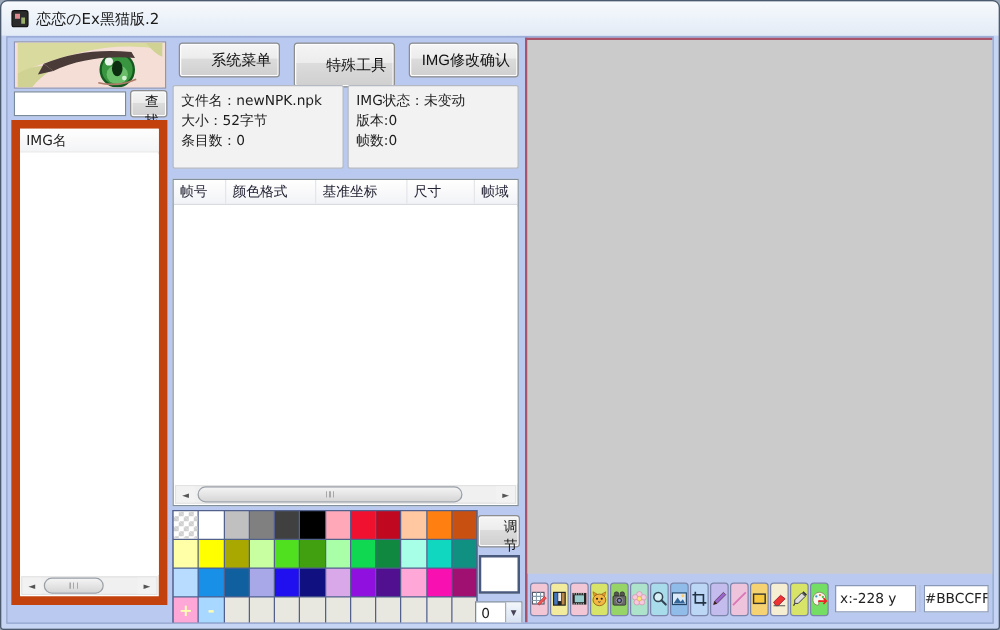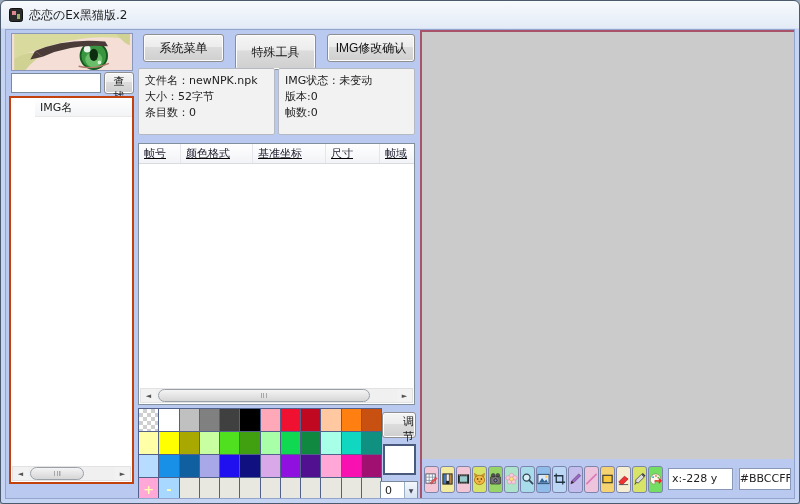--- a/index.html
+++ b/index.html
@@ -9,43 +9,43 @@
   .titlebar{position:absolute;left:0;top:0;right:0;height:28px;display:flex;align-items:center;gap:6px;
             padding:0 8px;font-size:12px;color:#1a1a1a;}
   .app-icon{width:14px;height:14px;flex:0 0 auto;}
   .client{position:absolute;left:4px;top:28px;right:4px;bottom:4px;background:#bac9ef;border:1px solid #93a4cd;overflow:hidden;}
 
   
   .banner{position:absolute;left:5px;top:3px;width:122px;height:38px;border:1px solid #8a97b8;overflow:hidden;background:#f4ded6;}
   .search-input{position:absolute;left:5px;top:43px;width:90px;height:20px;border:1px solid #7a8a9d;background:#fff;font-size:11px;padding:0 3px;}
   .find-btn{position:absolute;left:98px;top:42px;width:30px;height:22px;font-size:11px;}
   .winbtn{border:1px solid #8e8e8e;border-radius:3px;color:#111;cursor:default;
-          background:linear-gradient(#f5f5f5,#ececec 45%,#dcdcdc 46%,#cfcfcf);box-shadow:inset 0 0 0 1px #fdfdfd;}
-  .listbox{position:absolute;left:3px;top:66px;width:125px;height:388px;background:#fff;border:2px solid #c2410c;padding-left:24px;}
+          background:linear-gradient(#f5f5f5,#ececec 45%,#dcdcdc 46%,#cfcfcf);box-shadow:inset 0 0 0 1px #fdfdfd;text-align:right;}
+  .listbox{position:absolute;left:3px;top:66px;width:125px;height:388px;background:#fff;border:7px solid #c2410c;}
   .list-header{height:19px;line-height:19px;font-size:11px;color:#222;padding-left:5px;border-bottom:1px solid #e9e9e9;
                background:linear-gradient(#fefefe,#f3f4f6);}
   .list-body{position:absolute;left:0;right:0;top:20px;bottom:17px;background:#fff;}
 
   
   .hscroll{position:absolute;left:1px;right:1px;bottom:1px;height:15px;display:flex;background:#f0f0f0;border:1px solid #e2e2e2;}
   .sb-btn{width:15px;display:flex;align-items:center;justify-content:center;font-size:7px;color:#555;background:#f2f2f2;}
   .sb-track{flex:1;position:relative;}
   .sb-thumb{position:absolute;top:0;bottom:0;border:1px solid #9aa0a8;border-radius:7px;background:linear-gradient(#f4f4f4,#d6d6d6);}
   .sb-thumb::after{content:"";position:absolute;left:50%;top:3px;bottom:3px;width:7px;transform:translateX(-50%);
                    background:repeating-linear-gradient(90deg,#a8a8a8 0 1px,transparent 1px 3px);}
 
   
   .btn-sys{position:absolute;left:137px;top:4px;width:81px;height:28px;font-size:12px;}
   .btn-tool{position:absolute;left:229px;top:4px;width:81px;height:36px;font-size:12px;}
   .btn-img{position:absolute;left:321px;top:4px;width:88px;height:28px;font-size:12px;}
   .groupbox{position:absolute;top:38px;height:67px;background:#f2f2f2;border:1px solid #b5bac2;border-radius:2px;
             font-size:11px;color:#1c1c1c;padding:4px 6px;line-height:16px;}
   .gb-file{left:132px;width:137px;}
   .gb-img{left:272px;width:137px;}
-  .frame-table{position:absolute;left:132px;top:113px;width:277px;height:262px;background:#fff;border:1px solid #828f9c;overflow:hidden;text-decoration:underline;}
+  .frame-table{position:absolute;left:132px;top:113px;width:277px;height:262px;background:#fff;border:1px solid #828f9c;overflow:hidden;}
   .table-header{display:flex;height:20px;background:linear-gradient(#ffffff,#f2f3f6);border-bottom:1px solid #d8dbe0;overflow:hidden;}
   .th{flex:0 0 auto;font-size:11px;color:#223;line-height:19px;padding-left:5px;border-right:1px solid #e4e6ea;white-space:nowrap;}
   .table-body{position:absolute;left:0;right:0;top:21px;bottom:17px;background:#fff;}
 
   
   .palette{position:absolute;left:132px;top:378px;width:244px;display:grid;grid-template-columns:repeat(12,1fr);
            grid-auto-rows:22px;gap:1px;background:#51618c;border:1px solid #51618c;}
   .pcell{background:#e8e8e0;}
   .pbtn{display:flex;align-items:center;justify-content:center;font-size:13px;font-weight:bold;color:#ffffb2;cursor:default;}
   .checker{background-color:#fff;

